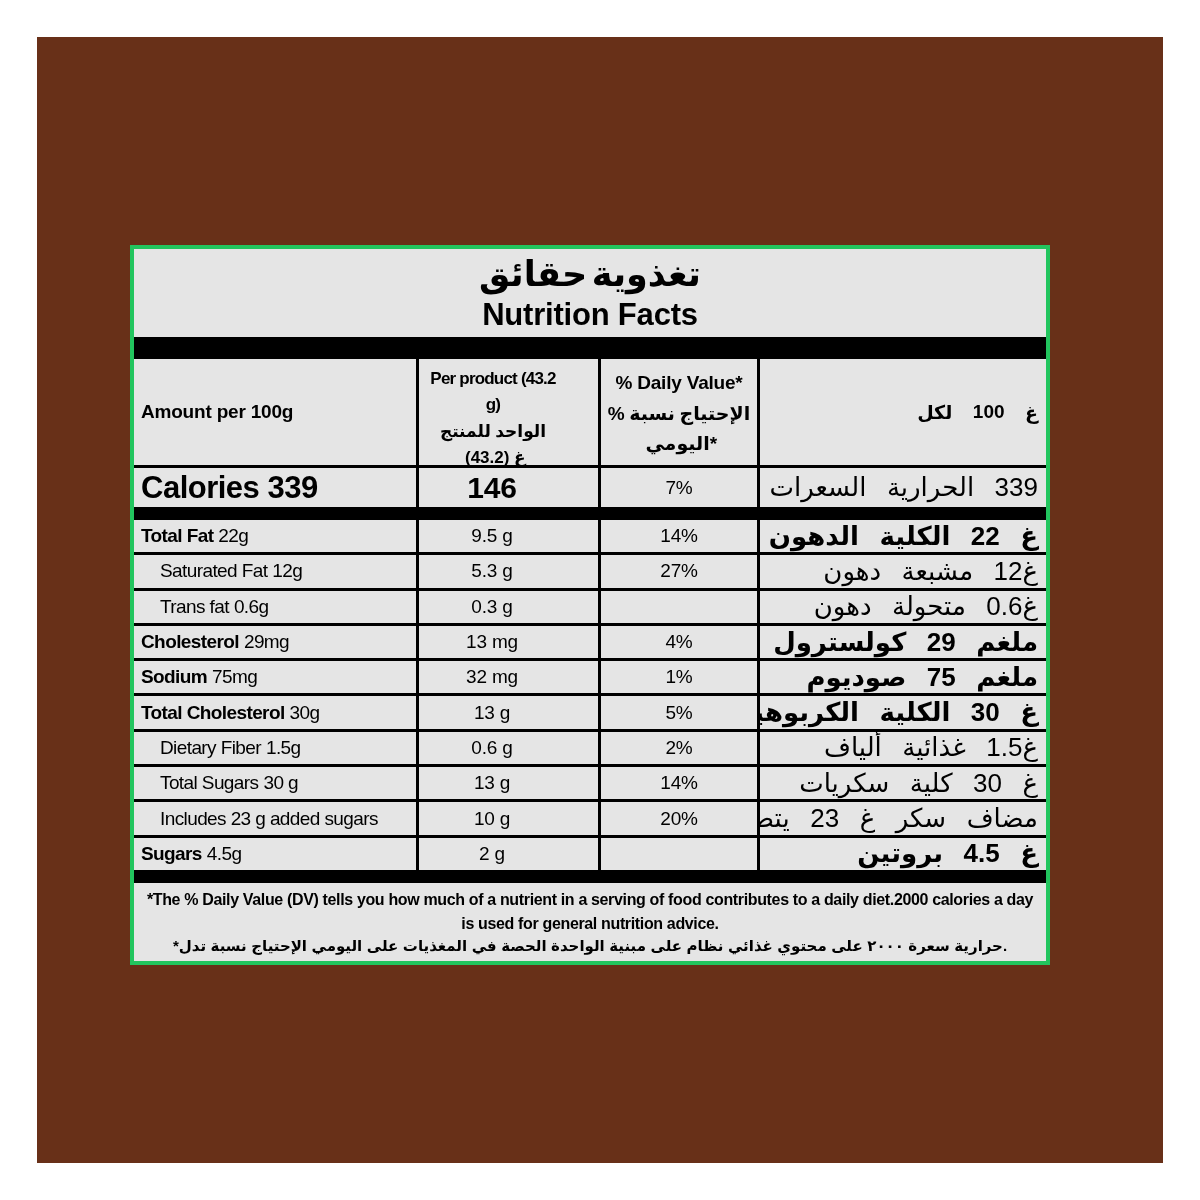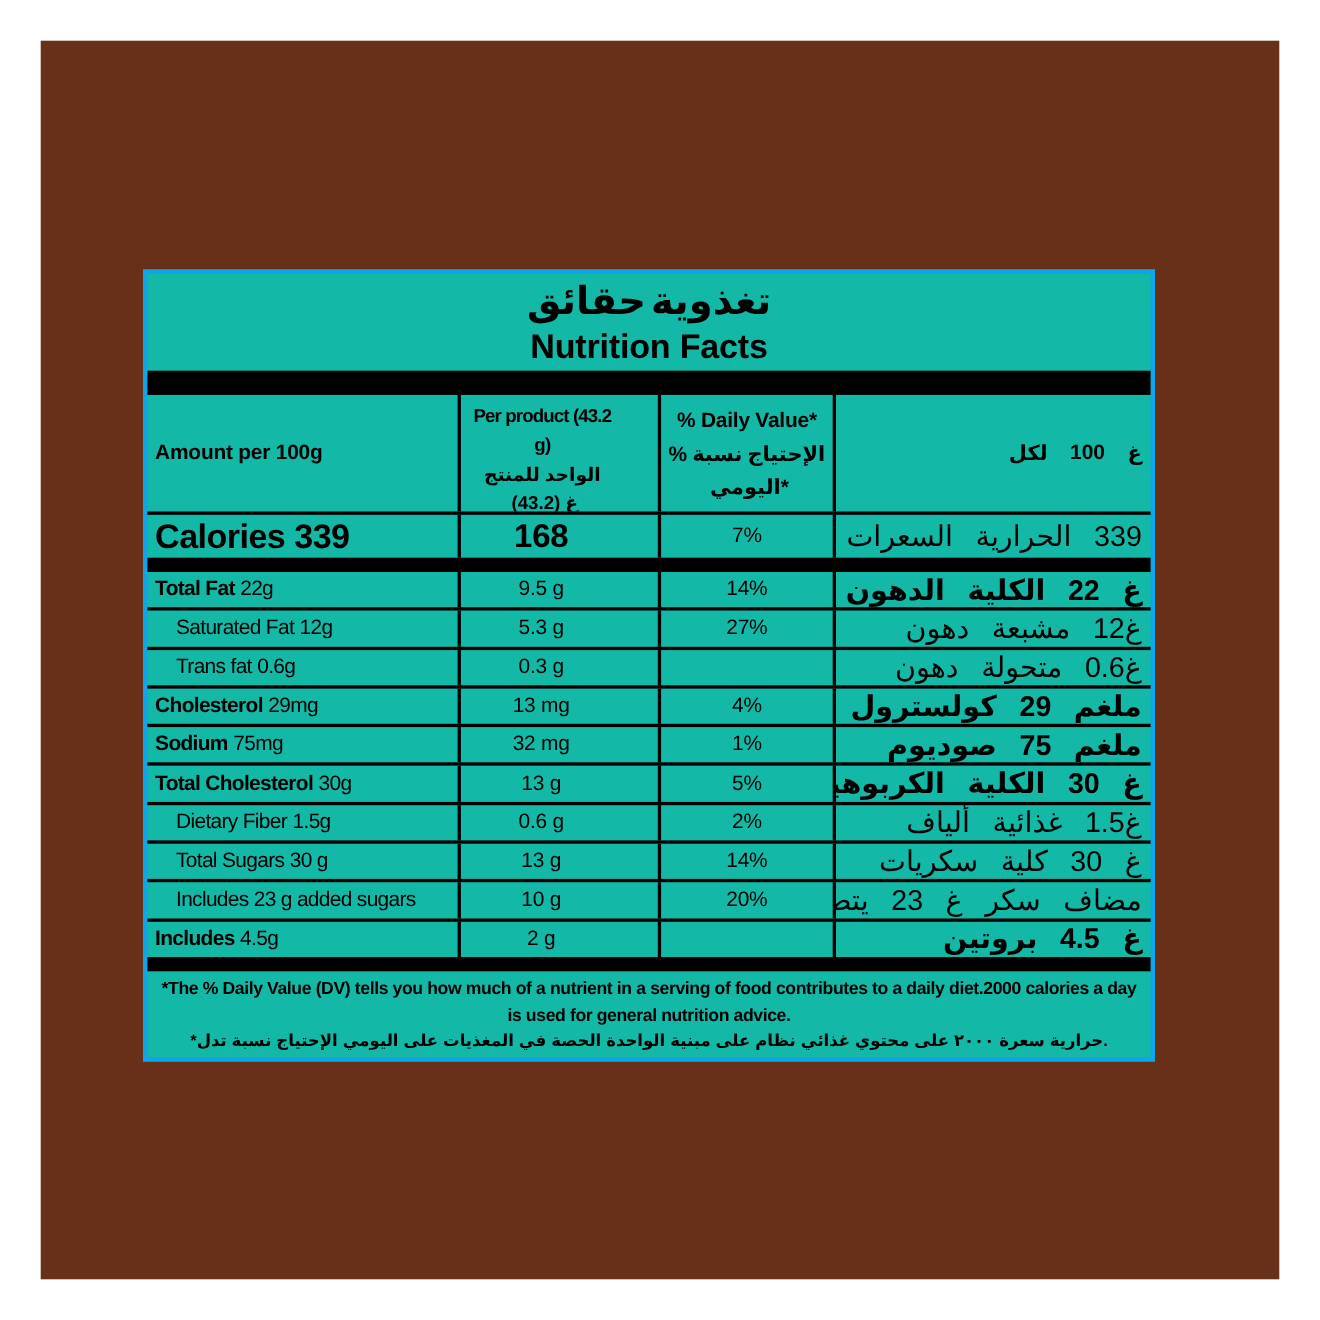--- a/index.html
+++ b/index.html
@@ -1,21 +1,21 @@
 <!DOCTYPE html>
 <html><head>
 <meta charset="utf-8">
 <style>
   html,body { margin:0; padding:0; background:#ffffff; }
   .page { position:relative; width:1200px; height:1200px; background:#ffffff; overflow:hidden;
           font-family:"Liberation Sans","DejaVu Sans",sans-serif; color:#000; }
   .panel { position:absolute; left:37px; top:37px; width:1126px; height:1126px; background:#683018; }
 
-  .label { position:absolute; left:130px; top:245px; width:920px; height:720px; background:#14b8a6;
-           border:4px solid #0ea5e9; box-sizing:border-box; display:flex; flex-direction:column;
+  .label { position:absolute; left:130px; top:245px; width:920px; height:720px; background:#e5e5e5;
+           border:4px solid #22c55e; box-sizing:border-box; display:flex; flex-direction:column;
            letter-spacing:-0.2px; }
 
   
   .title { height:88px; flex:none; display:flex; flex-direction:column; justify-content:center; align-items:center; }
   .title-ar { font-size:35px; font-weight:bold; line-height:1.15; }
   .title-en { font-size:31px; font-weight:bold; line-height:1.1; margin-top:3px; }
 
   .bar { background:#000; flex:none; }
   .bar-lg { height:22px; }
   .bar-sm { height:13px; }
@@ -96,21 +96,21 @@
           <span class="tok">لكل</span>
           <span class="tok">100</span>
           <span class="tok">غ</span>
         </div>
     </div>
 
     <div class="grow calories">
       <div class="cell c1 cal-en">
         <span>Calories</span>&nbsp;<span>339</span>
       </div>
-      <div class="cell c2 cal-val">168</div>
+      <div class="cell c2 cal-val">146</div>
       <div class="cell c3 dv">7%</div>
       <div class="cell c4 cal-ar artok">
           <span class="tok">السعرات</span>
           <span class="tok">الحرارية</span>
           <span class="tok">339</span>
         </div>
     </div>
 
     <div class="bar bar-sm"></div>
 
@@ -242,21 +242,21 @@
             <span class="tok">يتضمن</span>
             <span class="tok">23</span>
             <span class="tok">غ</span>
             <span class="tok">سكر</span>
             <span class="tok">مضاف</span>
           </div>
       </div>
 
       <div class="nrow boldr">
         <div class="cell c1">
-            <span class="nm">Includes</span>
+            <span class="nm">Sugars</span>
             <span class="amt">4.5g</span>
           </div>
         <div class="cell c2 val">2 g</div>
         <div class="cell c3 dv"></div>
         <div class="cell c4 artok">
             <span class="tok">بروتين</span>
             <span class="tok">4.5</span>
             <span class="tok">غ</span>
           </div>
       </div>

